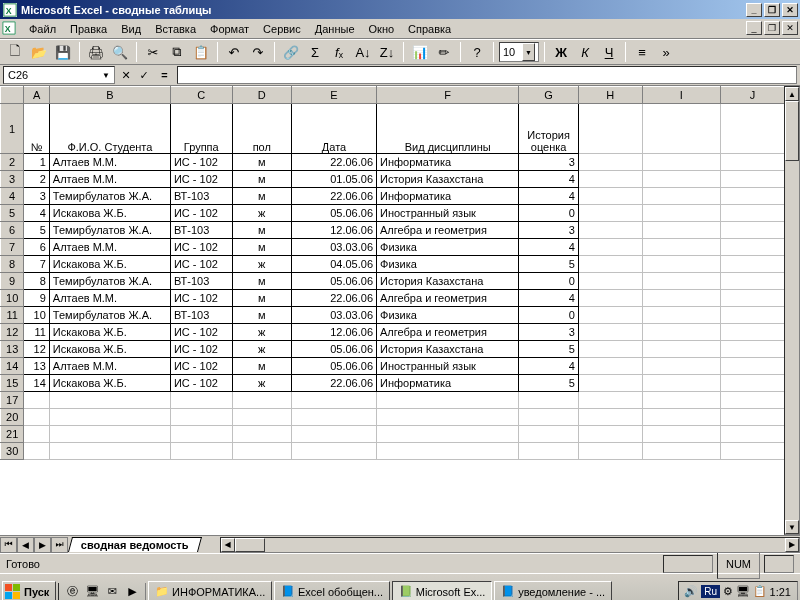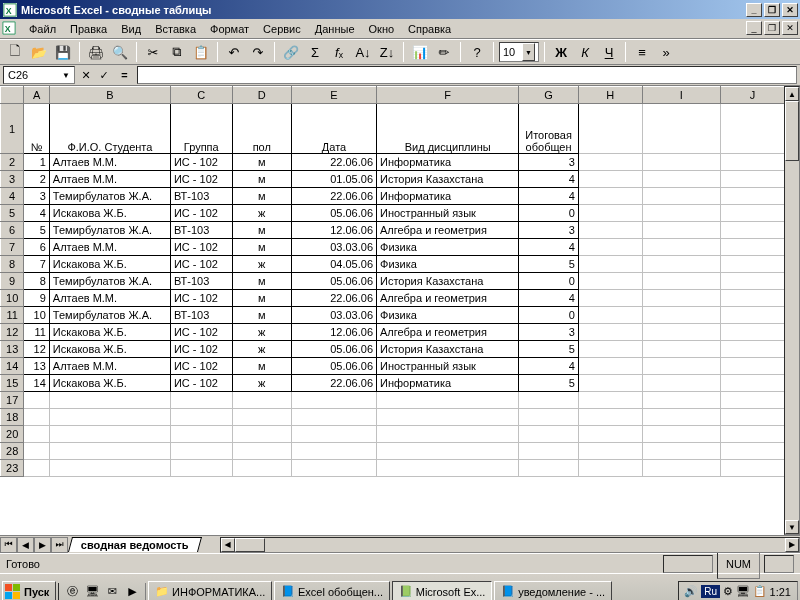--- a/index.html
+++ b/index.html
@@ -72,21 +72,21 @@
     font-size: 11px;
   }
   .fontbox { width:120px; } .sizebox{ width:40px; }
   .dropbtn{ width:13px; height:18px; background:#d4d0c8; border:1px solid #fff; border-right-color:#404040; border-bottom-color:#404040; font-size:7px; display:flex; align-items:center; justify-content:center; margin-left:2px;}
   .namebox-row {
     height: 21px;
     background: #d4d0c8;
     border-bottom: 1px solid #808080;
     display:flex; align-items:center; padding: 0 3px; gap:4px;
   }
-  .namebox { width: 72px; height:18px; background:#fff; border:1px inset #808080; padding:0 4px; display:flex; align-items:center; font-size:11px;}
+  .namebox { width: 112px; height:18px; background:#fff; border:1px inset #808080; padding:0 4px; display:flex; align-items:center; font-size:11px;}
   .fx { font-weight:bold; font-style:italic; padding:0 6px;}
   .formulabar { flex:1; height:18px; background:#fff; border:1px inset #808080;}
   .sheet-area {
     position: relative;
     background: #fff;
     height: 449px;
     overflow: hidden;
   }
   table.grid { border-collapse: collapse; table-layout: fixed; width: 785px;}
   table.grid th, table.grid td {
@@ -301,21 +301,21 @@
     </thead>
     <tbody id="grid-body">
         <tr class="header-row">
           <th class="rowh">1</th>
           <td>№</td>
           <td>Ф.И.О. Студента</td>
           <td>Группа</td>
           <td>пол</td>
           <td>Дата</td>
           <td>Вид дисциплины</td>
-          <td>Итоговая обобщен</td>
+          <td>История оценка</td>
           <td class="emptyrow" style="border:1px solid #c0c0c0"></td>
           <td style="border:1px solid #c0c0c0"></td>
           <td style="border:1px solid #c0c0c0"></td>
         </tr>
         <tr class="datarow">
           <th class="rowh">2</th>
           <td class="num">1</td>
           <td>Алтаев М.М.</td>
           <td>ИС - 102</td>
           <td class="ctr">м</td>
@@ -502,60 +502,47 @@
           <td></td>
           <td></td>
           <td></td>
           <td></td>
           <td></td>
           <td></td>
           <td></td>
           <td></td>
         </tr>
         <tr class="emptyrow">
-          <th class="rowh">18</th>
+          <th class="rowh">20</th>
           <td></td>
           <td></td>
           <td></td>
           <td></td>
           <td></td>
           <td></td>
           <td></td>
           <td></td>
           <td></td>
           <td></td>
         </tr>
         <tr class="emptyrow">
-          <th class="rowh">20</th>
+          <th class="rowh">21</th>
           <td></td>
           <td></td>
           <td></td>
           <td></td>
           <td></td>
           <td></td>
           <td></td>
           <td></td>
           <td></td>
           <td></td>
         </tr>
         <tr class="emptyrow">
-          <th class="rowh">28</th>
-          <td></td>
-          <td></td>
-          <td></td>
-          <td></td>
-          <td></td>
-          <td></td>
-          <td></td>
-          <td></td>
-          <td></td>
-          <td></td>
-        </tr>
-        <tr class="emptyrow">
-          <th class="rowh">23</th>
+          <th class="rowh">30</th>
           <td></td>
           <td></td>
           <td></td>
           <td></td>
           <td></td>
           <td></td>
           <td></td>
           <td></td>
           <td></td>
           <td></td>

